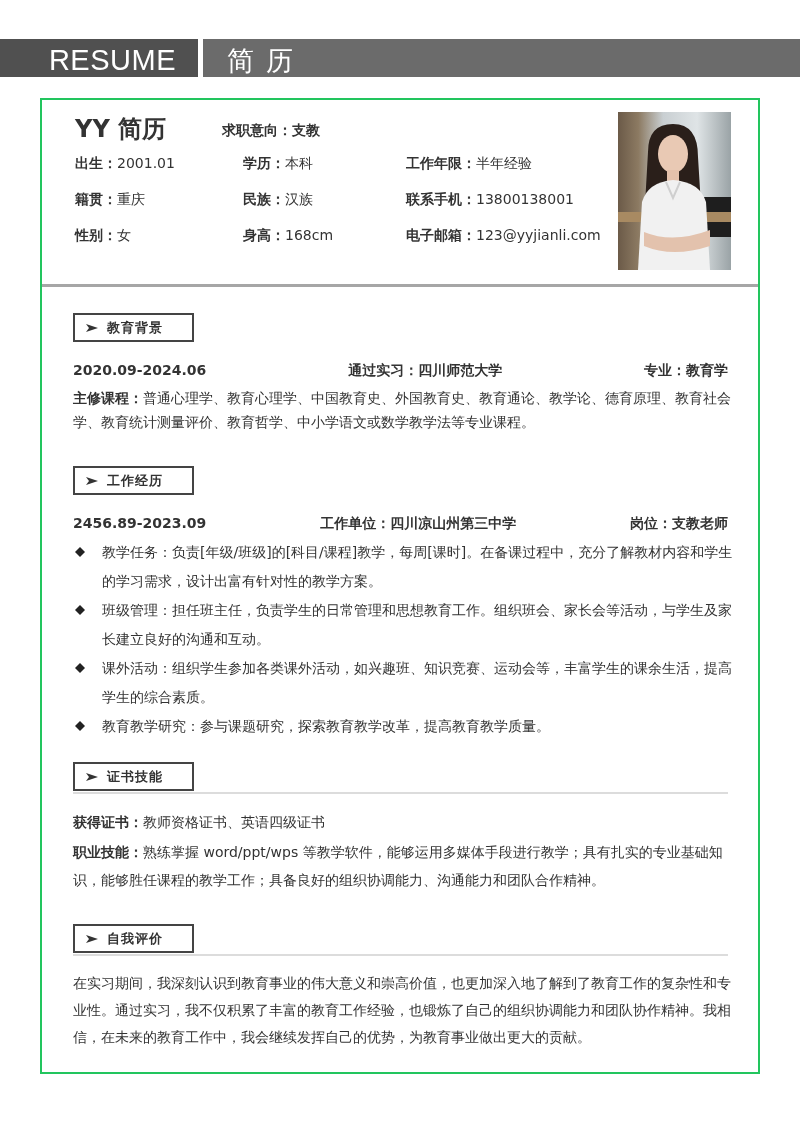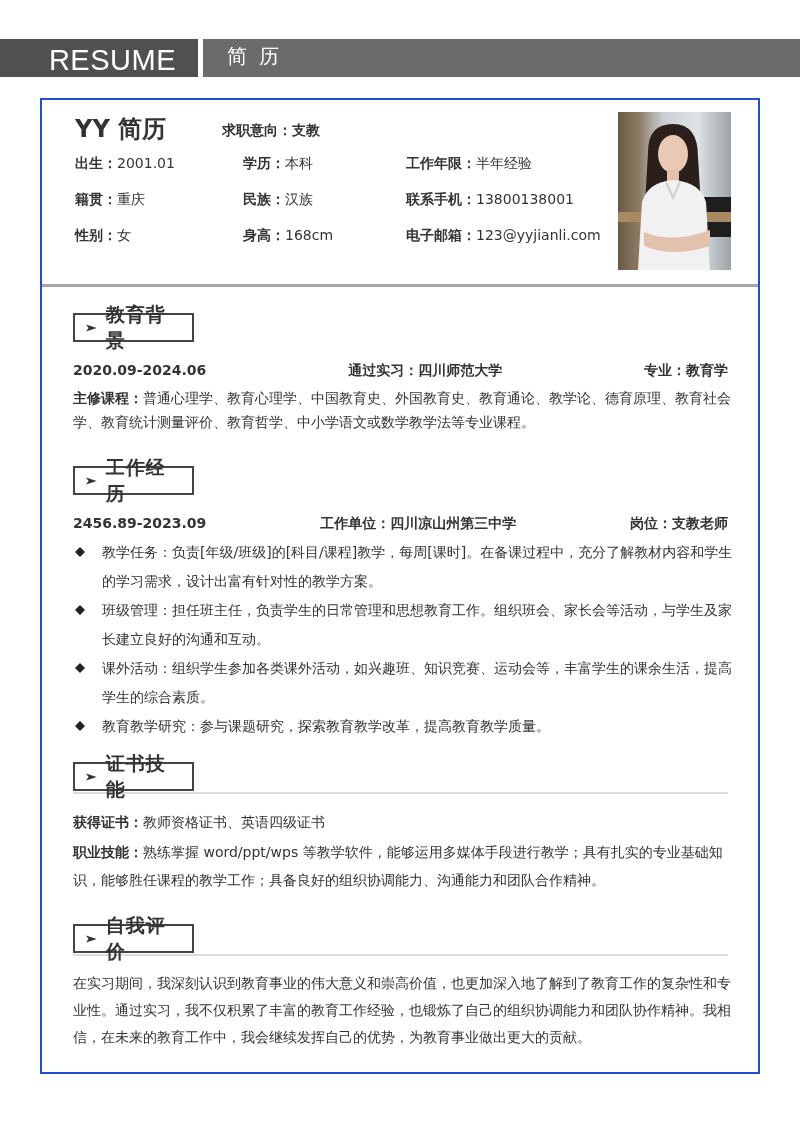--- a/index.html
+++ b/index.html
@@ -3,39 +3,39 @@
 <meta charset="utf-8">
 <style>
   * { box-sizing: border-box; margin: 0; padding: 0; }
   html, body { width: 800px; height: 1132px; background: #ffffff; overflow: hidden; }
   body { position: relative; font-family: "DejaVu Sans", "Liberation Sans", sans-serif; color: #333333; }
 
   .top-banner { position: absolute; left: 0; top: 39px; width: 800px; height: 38px; }
   .banner-left { position: absolute; left: 0; top: 0; width: 198px; height: 38px; background: #505050; }
   .banner-right { position: absolute; left: 203px; top: 0; width: 597px; height: 38px; background: #6b6b6b; }
   .banner-left span { position: absolute; right: 22px; top: 5px; color: #ffffff; font-family: "Liberation Sans", sans-serif; font-size: 29px; letter-spacing: 0.5px; }
-  .banner-right span { position: absolute; left: 24px; top: 4px; color: #ffffff; font-size: 20px; letter-spacing: 12px; }
+  .banner-right span { position: absolute; left: 24px; top: 4px; color: #ffffff; font-size: 27px; letter-spacing: 12px; }
 
-  .frame { position: absolute; left: 40px; top: 98px; width: 720px; height: 976px; border: 2px solid #1d4ed8; padding-left: 8px; }
+  .frame { position: absolute; left: 40px; top: 98px; width: 720px; height: 976px; border: 2px solid #22c55e; padding-left: 8px; }
   .header-divider { position: absolute; left: 0; top: 184px; width: 716px; height: 3px; background: #a6a6a6; }
 
   .name { position: absolute; left: 33px; top: 13px; font-size: 24px; font-weight: bold; color: #333; }
   .intent { position: absolute; left: 180px; top: 22px; font-size: 14px; font-weight: bold; color: #333; }
   .intent .v { font-weight: bold; }
 
   .info { position: absolute; font-size: 14px; color: #333; white-space: nowrap; }
   .info .k { font-weight: bold; }
   .info .v { font-weight: normal; }
 
   .photo { position: absolute; left: 576px; top: 12px; width: 113px; height: 158px; overflow: hidden; background: linear-gradient(90deg, #6b5a48 0%, #8c7a62 18%, #c9cfd2 40%, #dfe4e6 70%, #9aa3a6 100%); }
   .photo svg { position: absolute; left: 0; top: 0; }
 
   .section-title { position: absolute; left: 31px; height: 29px; border: 2px solid #444; background: #fff; padding: 0 14px 0 10px; display: flex; align-items: center; width: 121px; }
   .section-title .arrow { width: 14px; height: 10px; margin-right: 8px; }
-  .section-title .label { font-size: 19px; font-weight: bold; color: #333; letter-spacing: 1px; }
+  .section-title .label { font-size: 13px; font-weight: bold; color: #333; letter-spacing: 1px; }
   .section-rule { position: absolute; left: 31px; width: 655px; height: 2px; background: #dcdcdc; }
 
   .row3 { position: absolute; left: 31px; width: 655px; font-size: 14px; font-weight: bold; color: #333; display: flex; justify-content: space-between; }
   .para { position: absolute; left: 31px; width: 658px; font-size: 14px; color: #333; line-height: 24px; }
   .para .k { font-weight: bold; }
 
   .bullets { position: absolute; left: 31px; width: 660px; list-style: none; }
   .bullets li { position: relative; padding-left: 29px; font-size: 14px; line-height: 29px; color: #333; }
   .bullets li .dia { position: absolute; left: 2px; top: 9px; width: 10px; height: 10px; }
 </style>

